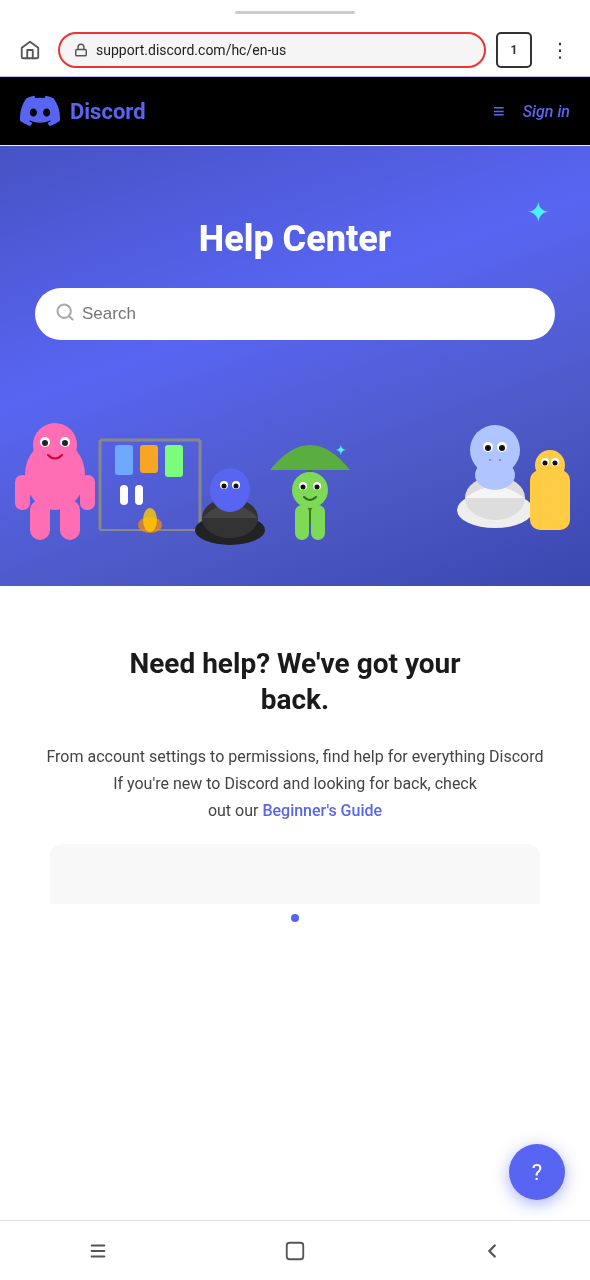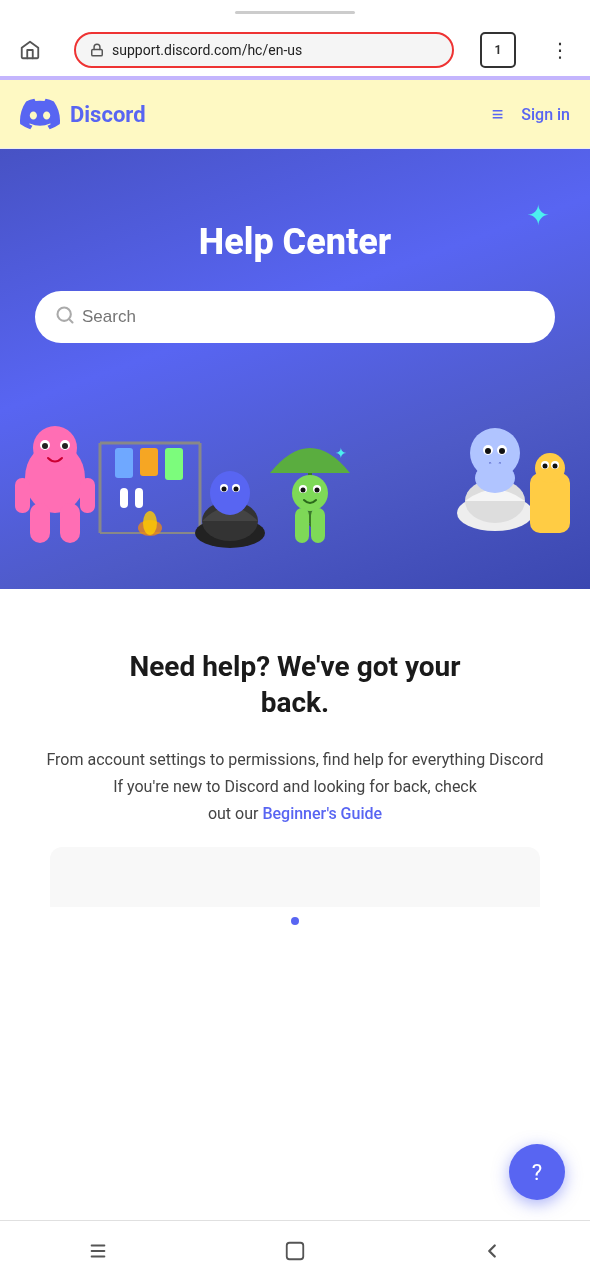--- a/index.html
+++ b/index.html
@@ -26,22 +26,22 @@
       background: #ccc;
       border-radius: 2px;
     }
 
     
     .browser-chrome {
       background: #fff;
       padding: 8px 12px;
       display: flex;
       align-items: center;
-      gap: 26px;
-      border-bottom: 4px solid #c4b5fd;
+      gap: 10px;
+      border-bottom: 1px solid #c4b5fd;
     }
     .home-icon-btn {
       width: 36px;
       height: 36px;
       display: flex;
       align-items: center;
       justify-content: center;
       flex-shrink: 0;
     }
     .address-bar-wrapper {
@@ -83,21 +83,21 @@
       display: flex;
       align-items: center;
       justify-content: center;
       font-size: 20px;
       color: #333;
       flex-shrink: 0;
     }
 
     
     .site-header {
-      background: #fef9c3;
+      background: #000000;
       padding: 14px 20px;
       display: flex;
       justify-content: space-between;
       border-bottom: 1px solid #eee;
     }
     .discord-logo {
       display: flex;
       align-items: center;
       gap: 10px;
     }
@@ -116,20 +116,21 @@
       gap: 18px;
     }
     .hamburger-icon {
       font-size: 20px;
       color: #5865f2;
     }
     .sign-in-link {
       font-size: 16px;
       color: #5865f2;
       font-weight: 500;
+      font-style: italic;
     }
 
     
     .hero {
       background: linear-gradient(160deg, #4752c4 0%, #5865f2 40%, #4e5ac7 70%, #3b47b0 100%);
       padding: 40px 20px 0 20px;
       min-height: 440px;
       position: relative;
       overflow: hidden;
     }

